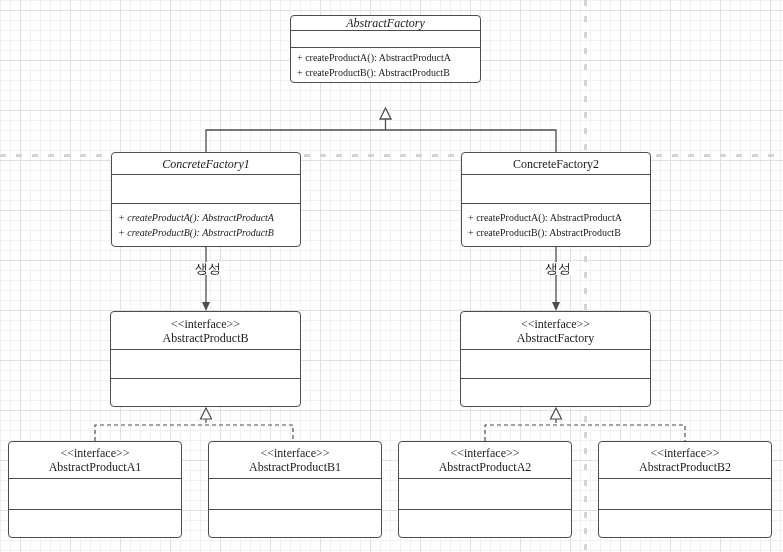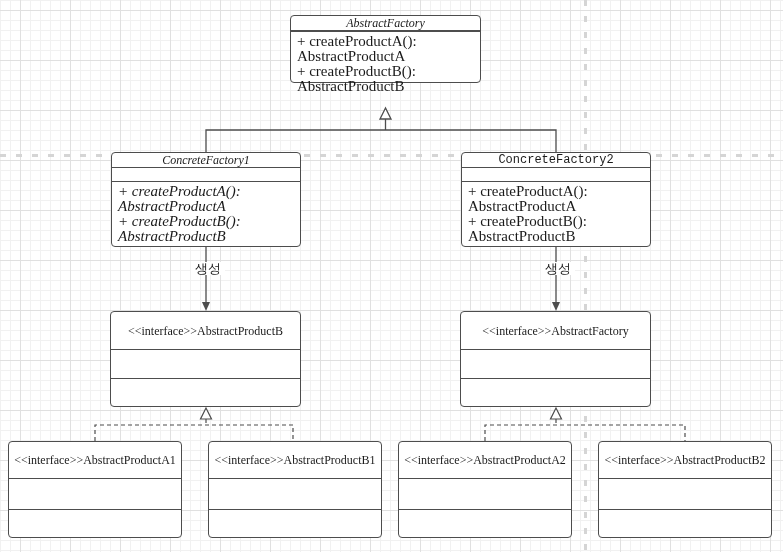--- a/index.html
+++ b/index.html
@@ -34,25 +34,25 @@
     border-radius:4px;
     box-sizing:border-box;
     display:flex;flex-direction:column;
   }
   .compartment{box-sizing:border-box;}
   .compartment + .compartment{border-top:1.5px solid #4d4d4d;}
   .title{
     display:flex;align-items:center;justify-content:center;
     font-size:12px;text-align:center;line-height:14px;
   }
-  .title.two-line{flex-direction:row;justify-content:center;}
+  .title.two-line{flex-direction:column;justify-content:center;}
   .italic{font-style:italic;}
   .methods{
     display:flex;flex-direction:column;justify-content:center;
-    padding:2px 6px;font-size:15px;line-height:15px;
+    padding:2px 6px;font-size:10px;line-height:15px;
     flex:1 1 auto;
   }
   .fill{flex:1 1 auto;}
   .edge-label{
     position:absolute;z-index:4;
     background:#ffffff;
     font-size:13px;line-height:13px;
     padding:0 2px;text-align:center;
   }
 </style>
@@ -95,21 +95,21 @@
   <div class="uml-box" style="left:111px;top:152px;width:190px;height:95px;font-style:italic;">
     <div class="compartment title" style="height:21px;">ConcreteFactory1</div>
     <div class="compartment" style="height:29px;"></div>
     <div class="compartment methods">
       <div>+ createProductA(): AbstractProductA</div>
       <div>+ createProductB(): AbstractProductB</div>
     </div>
   </div>
 
   <div class="uml-box" style="left:461px;top:152px;width:190px;height:95px;">
-    <div class="compartment title" style="height:21px;font-family:Liberation Mono, monospace;">ConcreteFactory2</div>
+    <div class="compartment title" style="height:21px;">ConcreteFactory2</div>
     <div class="compartment" style="height:29px;"></div>
     <div class="compartment methods">
       <div>+ createProductA(): AbstractProductA</div>
       <div>+ createProductB(): AbstractProductB</div>
     </div>
   </div>
 
   <div class="uml-box" style="left:110px;top:311px;width:191px;height:96px;">
     <div class="compartment title two-line" style="height:37px;">
       <div>&lt;&lt;interface&gt;&gt;</div>

